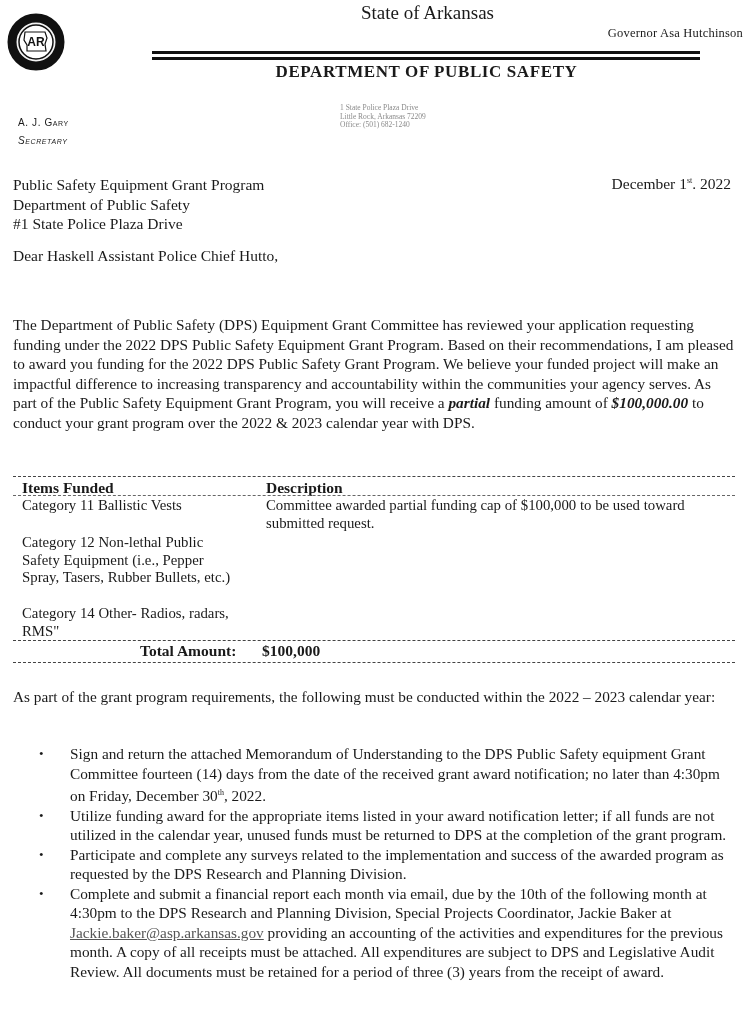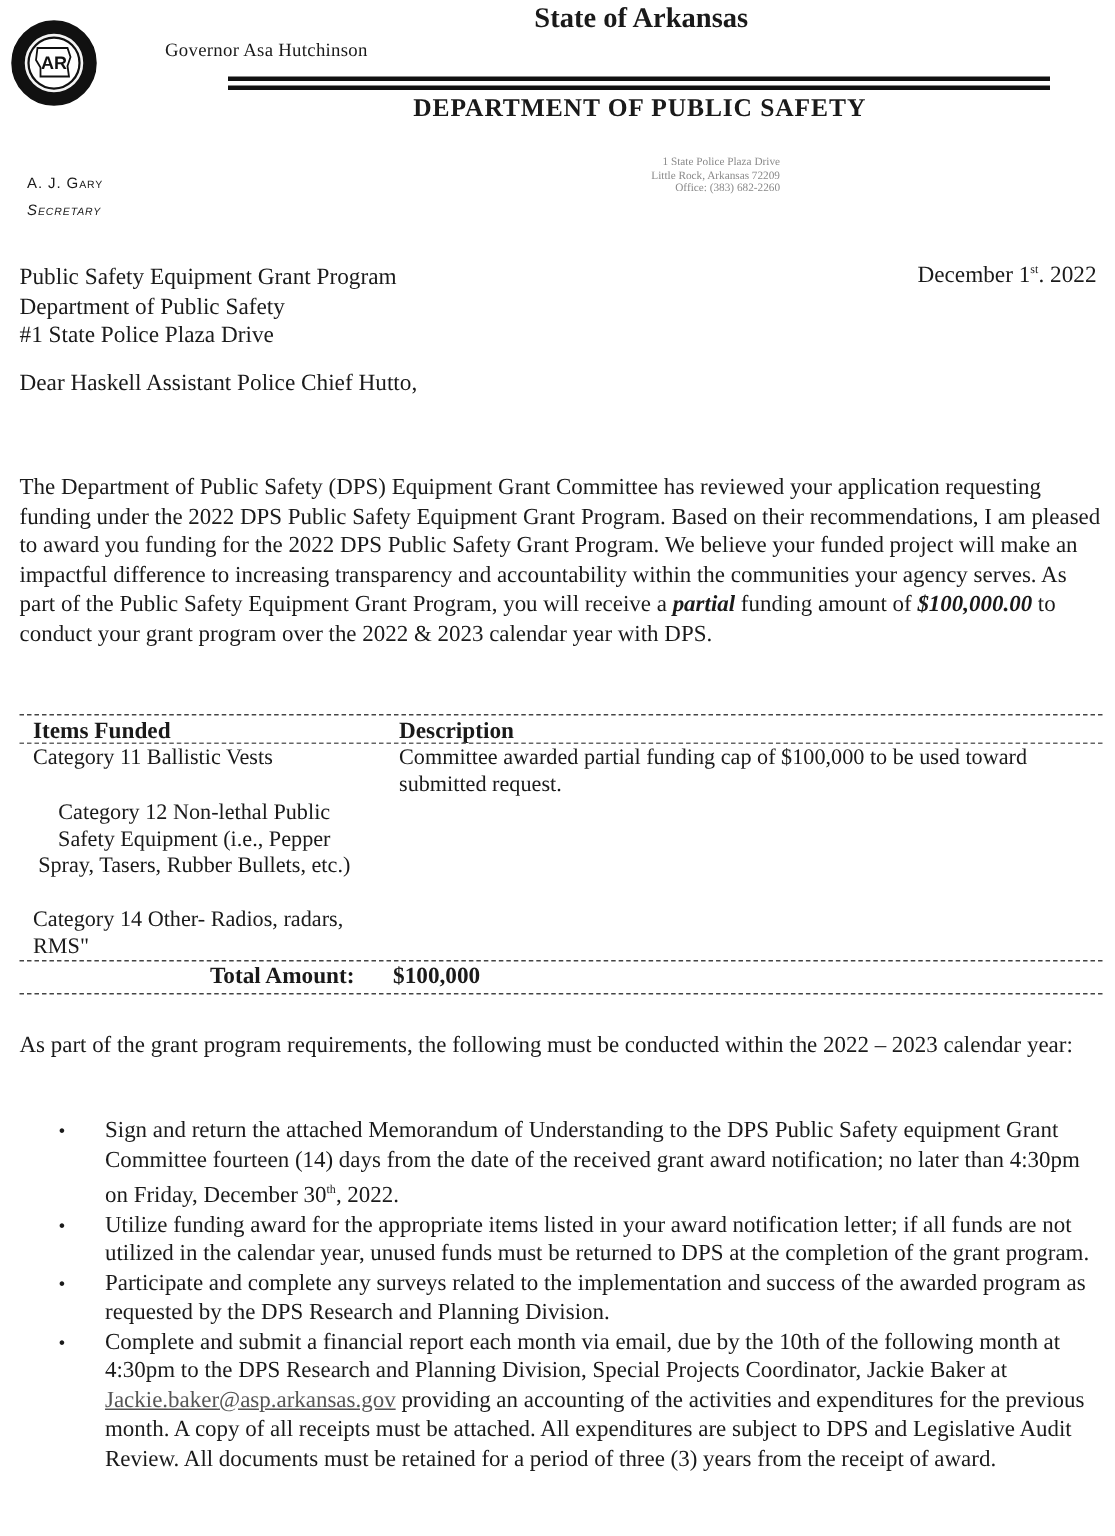--- a/index.html
+++ b/index.html
@@ -7,27 +7,27 @@
       width: 743px; height: 1024px; position: relative; overflow: hidden;
       font-family: "Liberation Serif", "DejaVu Serif", serif;
       color: #1a1a1a;
     }
     .abs { position: absolute; }
 
     
     .seal {
       left: 7px; top: 10px; width: 58px; height: 78px;
     }
-    .state-title { left: 0; width: 743px; top: 2px; text-align: center; font-size: 19px; padding-left: 112px; box-sizing: border-box; font-weight: bold; }
-    .governor { left: 0; width: 743px; top: 26px; text-align: left; font-size: 12.5px; padding-left: 110px; box-sizing: border-box; letter-spacing: 0.2px; }
+    .state-title { left: 0; width: 743px; top: 2px; text-align: center; font-size: 19px; padding-left: 112px; box-sizing: border-box; }
+    .governor { left: 0; width: 743px; top: 26px; text-align: right; font-size: 12.5px; padding-left: 110px; box-sizing: border-box; letter-spacing: 0.2px; }
     .rule { left: 152px; width: 548px; height: 3px; background: #111; }
     .rule1 { top: 51px; }
     .rule2 { top: 57px; height: 2.5px; }
     .dept { left: 0; width: 743px; top: 62px; text-align: center; font-size: 17px; font-weight: bold; padding-left: 110px; box-sizing: border-box; letter-spacing: 0.6px; }
-    .hq-address { left: 340px; width: 180px; top: 104px; text-align: right; font-size: 7.5px; line-height: 8.5px; color: #8a8a8a; }
+    .hq-address { left: 340px; width: 180px; top: 104px; text-align: left; font-size: 7.5px; line-height: 8.5px; color: #8a8a8a; }
     .secretary-name { left: 18px; top: 117px; font-family: "Liberation Sans", sans-serif; font-size: 10px; letter-spacing: 0.6px; font-variant: small-caps; }
     .secretary-title { left: 18px; top: 135px; font-family: "Liberation Sans", sans-serif; font-size: 10px; font-style: italic; letter-spacing: 0.6px; font-variant: small-caps; }
 
     
     .sender { left: 13px; top: 175px; font-size: 15.5px; line-height: 19.5px; }
     .date { right: 12px; top: 175px; font-size: 15.5px; }
     .date sup { font-size: 8px; }
     .salutation { left: 13px; top: 247px; font-size: 15.5px; }
 
     .para { left: 13px; width: 722px; font-size: 15.3px; line-height: 19.5px; }
@@ -72,21 +72,21 @@
 
 <div class="abs state-title">State of Arkansas</div>
 <div class="abs governor">Governor Asa Hutchinson</div>
 <div class="abs rule rule1"></div>
 <div class="abs rule rule2"></div>
 <div class="abs dept">DEPARTMENT OF PUBLIC SAFETY</div>
 
 <div class="abs hq-address">
   <div>1 State Police Plaza Drive</div>
   <div>Little Rock, Arkansas 72209</div>
-  <div>Office: (383) 682-2260</div>
+  <div>Office: (501) 682-1240</div>
 </div>
 
 <div class="abs secretary-name">A. J. Gary</div>
 <div class="abs secretary-title">Secretary</div>
 
 <div class="abs sender">
   <div>Public Safety Equipment Grant Program</div>
   <div>Department of Public Safety</div>
   <div>#1 State Police Plaza Drive</div>
 </div>
@@ -96,21 +96,21 @@
 <div class="abs salutation">Dear Haskell Assistant Police Chief Hutto,</div>
 
 <div class="abs para para1"><span>The Department of Public Safety (DPS) Equipment Grant Committee has reviewed your application requesting funding under the 2022 DPS Public Safety Equipment Grant Program. Based on their recommendations, I am pleased to award you funding for the 2022 DPS Public Safety Grant Program. We believe your funded project will make an impactful difference to increasing transparency and accountability within the communities your agency serves. As part of the Public Safety Equipment Grant Program, you will receive a </span><span class="em">partial</span><span> funding amount of </span><span class="em">$100,000.00</span><span> to conduct your grant program over the 2022 &amp; 2023 calendar year with DPS.</span></div>
 
 <div class="abs t-rule t-top"></div>
 <div class="abs th th-items">Items Funded</div>
 <div class="abs th th-desc">Description</div>
 <div class="abs t-rule t-head-bottom"></div>
 
 <div class="abs td item" style="top:497px;">Category 11 Ballistic Vests</div>
-<div class="abs td item" style="top:534px; width:215px;text-align:center;">Category 12 Non-lethal Public Safety Equipment (i.e., Pepper Spray, Tasers, Rubber Bullets, etc.)</div>
+<div class="abs td item" style="top:534px; width:215px;">Category 12 Non-lethal Public Safety Equipment (i.e., Pepper Spray, Tasers, Rubber Bullets, etc.)</div>
 <div class="abs td item" style="top:605px; width:225px;">Category 14 Other- Radios, radars, RMS"</div>
 
 <div class="abs td desc">Committee awarded partial funding cap of $100,000 to be used toward submitted request.</div>
 
 <div class="abs t-rule t-total-top"></div>
 <div class="abs total-label">Total Amount:</div>
 <div class="abs total-value">$100,000</div>
 <div class="abs t-rule t-bottom"></div>
 
 <div class="abs para para2">As part of the grant program requirements, the following must be conducted within the 2022 – 2023 calendar year:</div>

